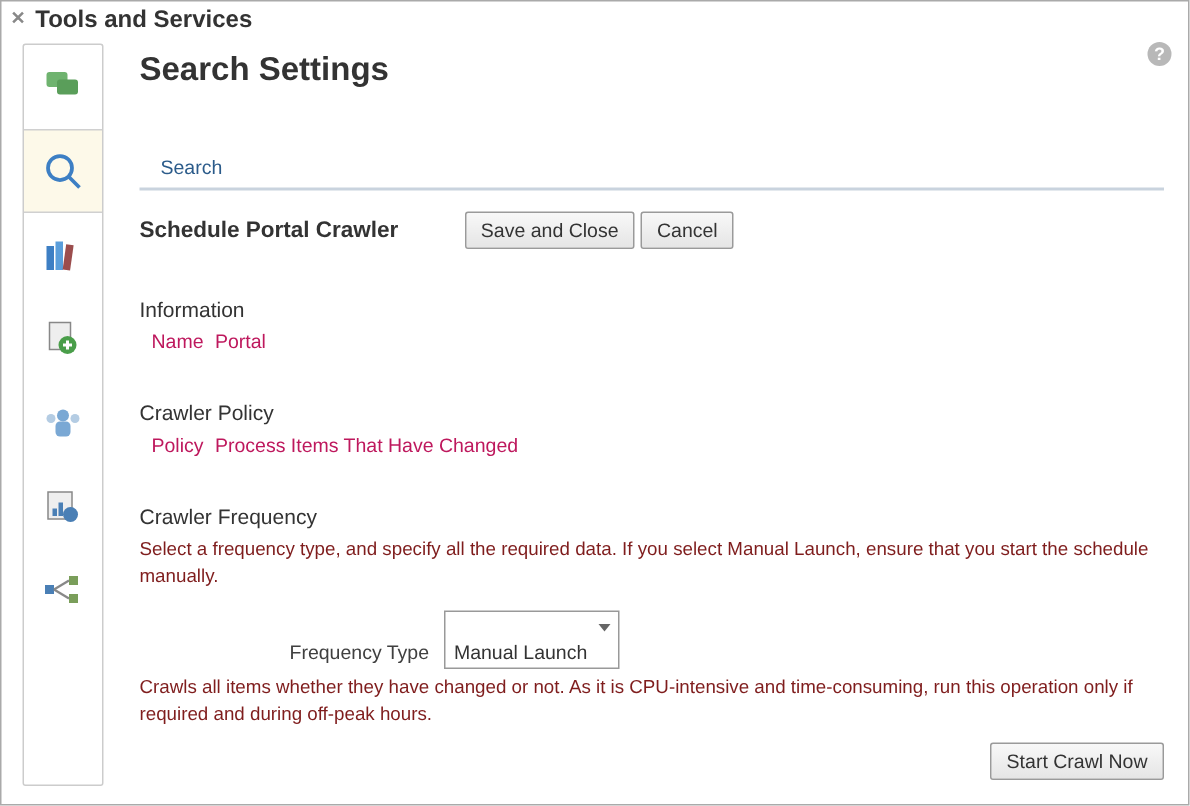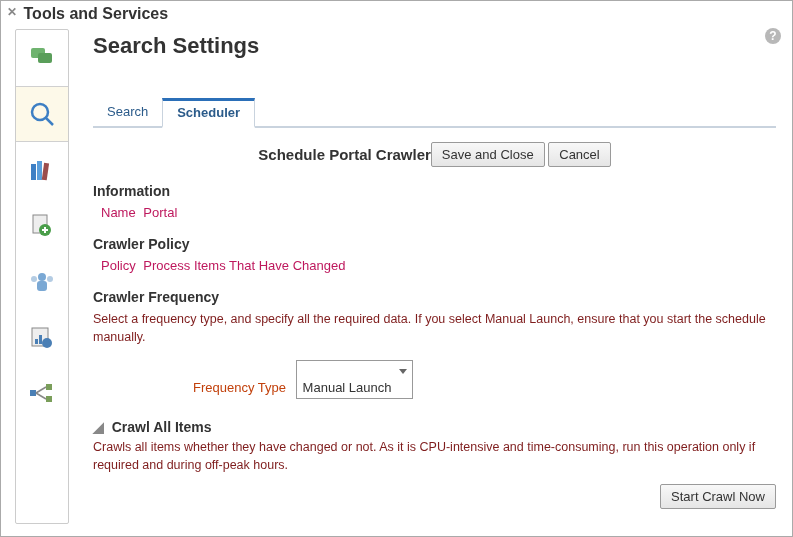--- a/index.html
+++ b/index.html
@@ -9,29 +9,29 @@
   .layout { display: flex; height: calc(100% - 30px); padding: 0 10px 10px 14px; }
   .sidebar { width: 54px; border: 1px solid #ccc; border-radius: 2px; display: flex; flex-direction: column; margin-right: 24px; }
   .sidebar-item { height: 56px; display: flex; align-items: center; justify-content: center; cursor: pointer; }
   .sidebar-item.selected { background: #fdf9e9; border-top: 1px solid #d0d0d0; border-bottom: 1px solid #d0d0d0; }
   .main { flex: 1; position: relative; padding-right: 6px; }
   .help-icon { position: absolute; top: -2px; right: 0; color: #888; font-size: 18px; }
   .page-title { font-size: 22px; font-weight: bold; margin-top: 4px; margin-bottom: 14px; }
   .tabs { display: flex; border-bottom: 2px solid #c9d3de; margin-bottom: 14px; margin-top: 39px; }
   .tab { padding: 6px 14px 6px; cursor: pointer; color: #2b5b8a; font-size: 13px; }
   .tab.active { border-top: 3px solid #2b6fb8; border-left: 1px solid #c9d3de; border-right: 1px solid #c9d3de; font-weight: bold; background: #fff; margin-bottom: -2px; border-bottom: 2px solid #fff; color: #2b5b8a; padding-top: 4px;}
-  .section-row { display:flex; justify-content: center; align-items: center; margin-bottom: 10px;}
+  .section-row { display:flex; justify-content: flex-start; align-items: center; margin-bottom: 10px; gap: 44px;}
   .section-title { font-size: 15px; font-weight: bold; }
-  .subsection-title { font-size: 14px; font-weight: bold; margin-top: 16px; margin-bottom: 6px; }
+  .subsection-title { font-size: 14px; font-weight: normal; margin-top: 32px; margin-bottom: 6px; }
   .btn { background: linear-gradient(#f8f8f8, #e5e5e5); border: 1px solid #9a9a9a; border-radius: 2px; padding: 4px 10px; font-size: 13px; cursor: pointer; font-family: inherit; color: #333;}
   .field-row { margin: 4px 0 0 8px; color: #be185d; font-size: 13px; }
   .field-label { margin-right: 4px; }
   .desc { color: #7f1d1d; font-size: 12.5px; margin-top: 4px; line-height: 1.4; }
   .form-row { margin-top: 14px; text-align:left; padding-left: 100px; }
-  .form-label { display:inline-block; margin-right: 6px; font-size: 13px; color: #c2410c; }
+  .form-label { display:inline-block; margin-right: 6px; font-size: 13px; color: #404040; }
   .select { border: 1px solid #999; padding: 19px 20px 3px 6px; position: relative; display:inline-block; font-size:13px; cursor: pointer; background:#fff;}
   .select::after { content:""; position:absolute; right:5px; top:8px; border-left:4px solid transparent; border-right:4px solid transparent; border-top:5px solid #666;}
   .disclose { font-size: 14px; font-weight: bold; margin-top: 20px; cursor: pointer; }
   .disclose .tri { display:inline-block; margin-right:4px; color:#666;}
   .footer { display:flex; justify-content:flex-end; margin-top: 10px; }
 </style>
 </head>
 <body>
 
 <div class="header-bar">
@@ -99,21 +99,20 @@
     <div class="help-icon" title="Help">
       <svg width="18" height="18">
           <circle cx="9" cy="9" r="8" fill="#b8b8b8"></circle>
           <text x="9" y="13" text-anchor="middle" fill="#fff" font-size="12" font-weight="bold">?</text>
         </svg>
     </div>
     <div class="page-title">Search Settings</div>
 
     <div class="tabs">
       <div class="tab">Search</div>
-      <div class="tab active">Scheduler</div>
     </div>
 
     <div class="section-row">
       <div class="section-title">Schedule Portal Crawler</div>
       <div>
         <button class="btn">Save and Close</button>
         <button class="btn">Cancel</button>
       </div>
     </div>
 
@@ -132,23 +131,19 @@
     <div class="subsection-title">Crawler Frequency</div>
     <div class="desc">Select a frequency type, and specify all the required data. If you select Manual Launch, ensure that you start the schedule manually.</div>
     <div class="form-row">
       <span class="form-label">Frequency Type</span>
       <span class="select">
         <span>Manual Launch</span>
       </span>
     </div>
 
 
-    <div class="disclose">
-      <span class="tri" style="color:#888;">◢</span>
-      <span>Crawl All Items</span>
-    </div>
     <div class="desc">Crawls all items whether they have changed or not. As it is CPU-intensive and time-consuming, run this operation only if required and during off-peak hours.</div>
 
     <div class="footer">
       <button class="btn">Start Crawl Now</button>
     </div>
   </div>
 </div>
 
 </body></html>

